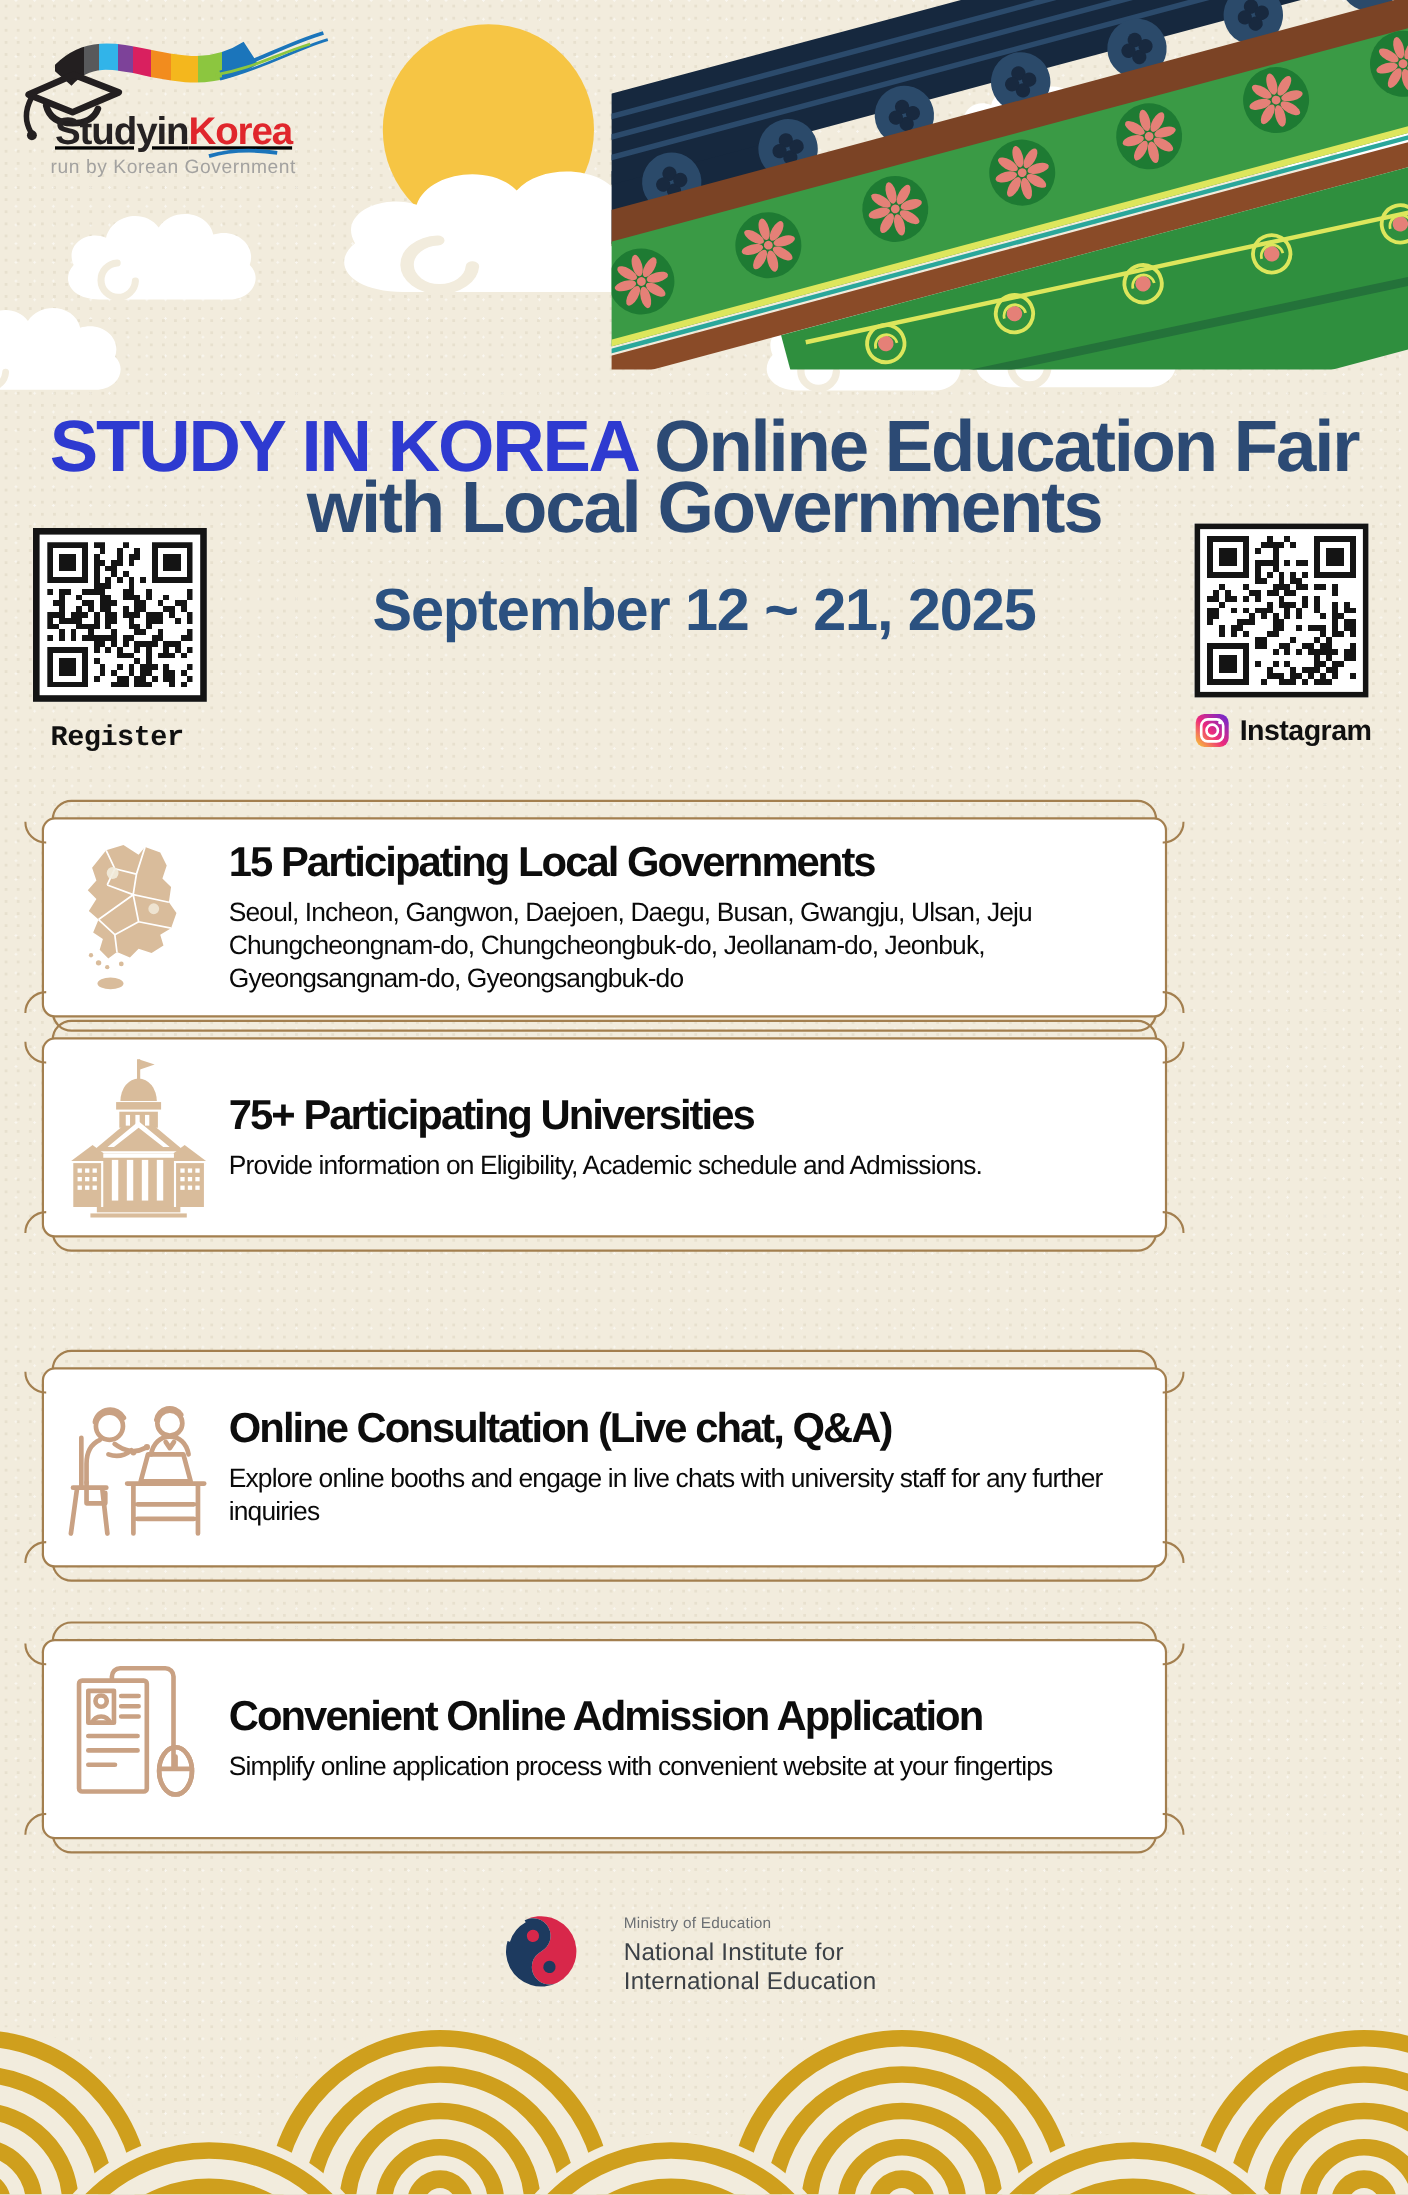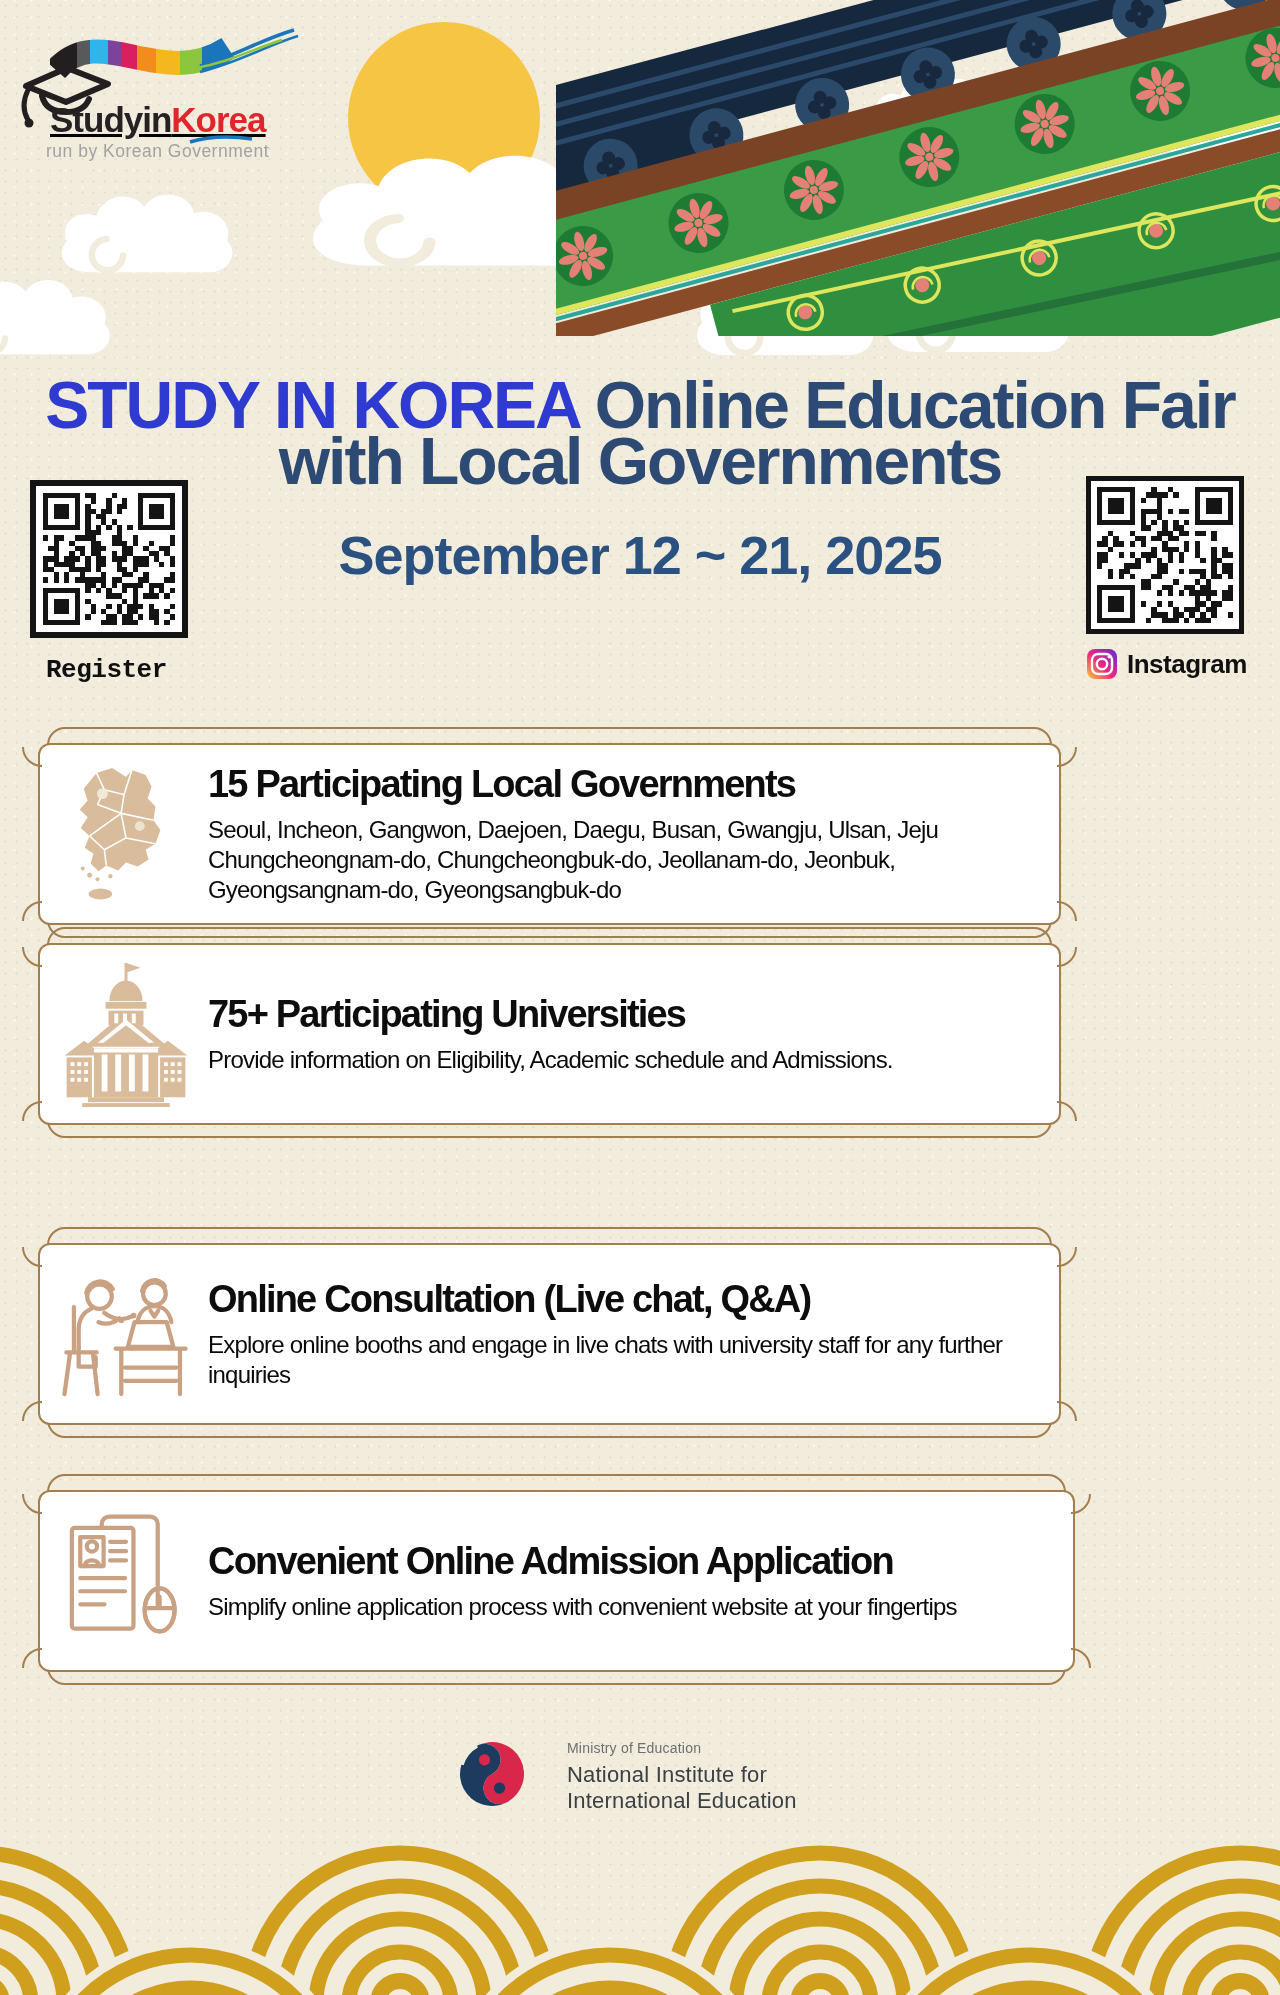--- a/index.html
+++ b/index.html
@@ -41,21 +41,21 @@
   .card{position:absolute;left:38px;width:1023px;height:182px;}
   .card .outline{position:absolute;left:9px;right:9px;top:-16px;bottom:-13px;
     border:2.5px solid #a37f4f;border-radius:18px;}
   .card .panel{position:absolute;inset:0;background:#fff;border:2.5px solid #a37f4f;
     border-radius:12px;display:flex;align-items:center;}
   .curl{position:absolute;width:36px;height:36px;border:2.5px solid #a37f4f;border-radius:50%;}
   .curl.tl{left:-18px;top:-18px;clip-path:inset(50% 50% 0 0);}
   .curl.tr{right:-18px;top:-18px;clip-path:inset(50% 0 0 50%);}
   .curl.bl{left:-18px;bottom:-18px;clip-path:inset(0 50% 50% 0);}
   .curl.br{right:-18px;bottom:-18px;clip-path:inset(0 0 50% 50%);}
-  .card-1{top:743px;} .card-2{top:943px;} .card-3{top:1243px;} .card-4{top:1490px;padding-left:14px;}
+  .card-1{top:743px;} .card-2{top:943px;} .card-3{top:1243px;} .card-4{top:1490px;}
   .icon-box{width:152px;min-width:152px;display:flex;justify-content:center;align-items:center;margin-left:10px;}
   .card-text{margin-left:6px;}
   .card-title{font-size:38px;font-weight:bold;letter-spacing:-1.8px;color:#0d0d0d;margin-bottom:9px;white-space:nowrap;}
   .card-body{font-size:24px;letter-spacing:-.8px;color:#0a0a0a;line-height:1.25;}
   .card-body div{white-space:nowrap;}
 
   
   .gov{left:452px;top:1730px;display:flex;align-items:flex-start;gap:35px;}
   .gov svg{width:80px;height:88px;}
   .gov-text{padding-top:10px;}

